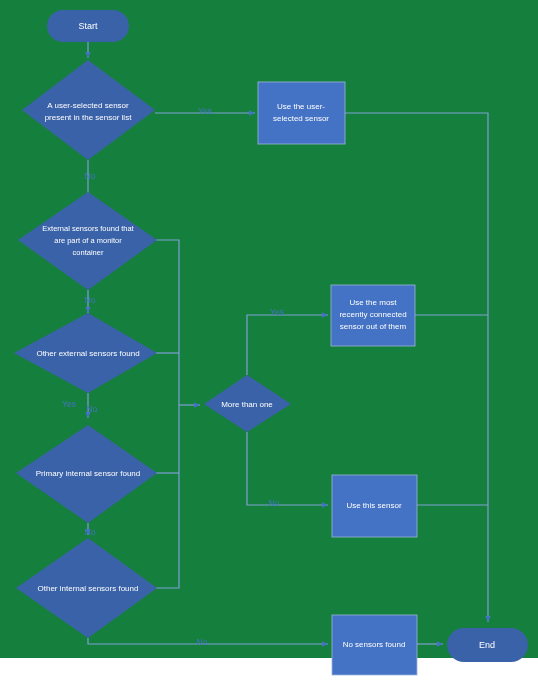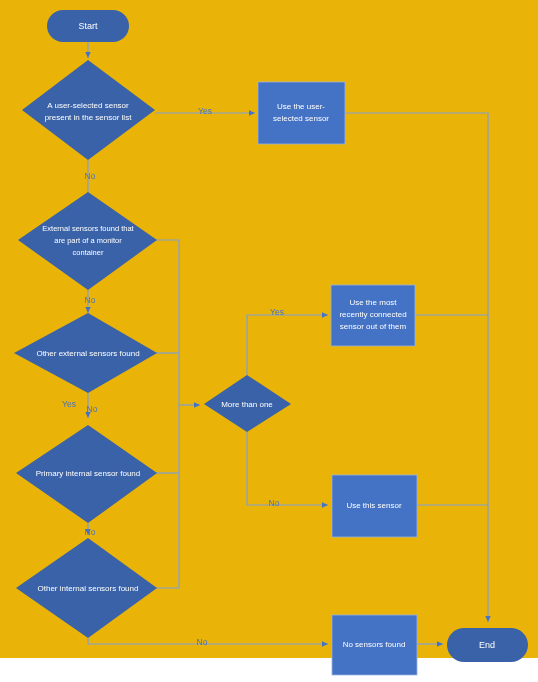--- a/index.html
+++ b/index.html
@@ -10,21 +10,21 @@
   body {
     width: 538px;
     height: 682px;
     font-family: "Liberation Sans", sans-serif;
     overflow: hidden;
   }
   #flowchart-canvas {
     position: relative;
     width: 538px;
     height: 658px;
-    background: #eab308;
+    background: #15803d;
   }
   svg.diagram {
     position: absolute;
     top: 0;
     left: 0;
     width: 538px;
     height: 682px;
   }
   .node-label {
     fill: #ffffff;

